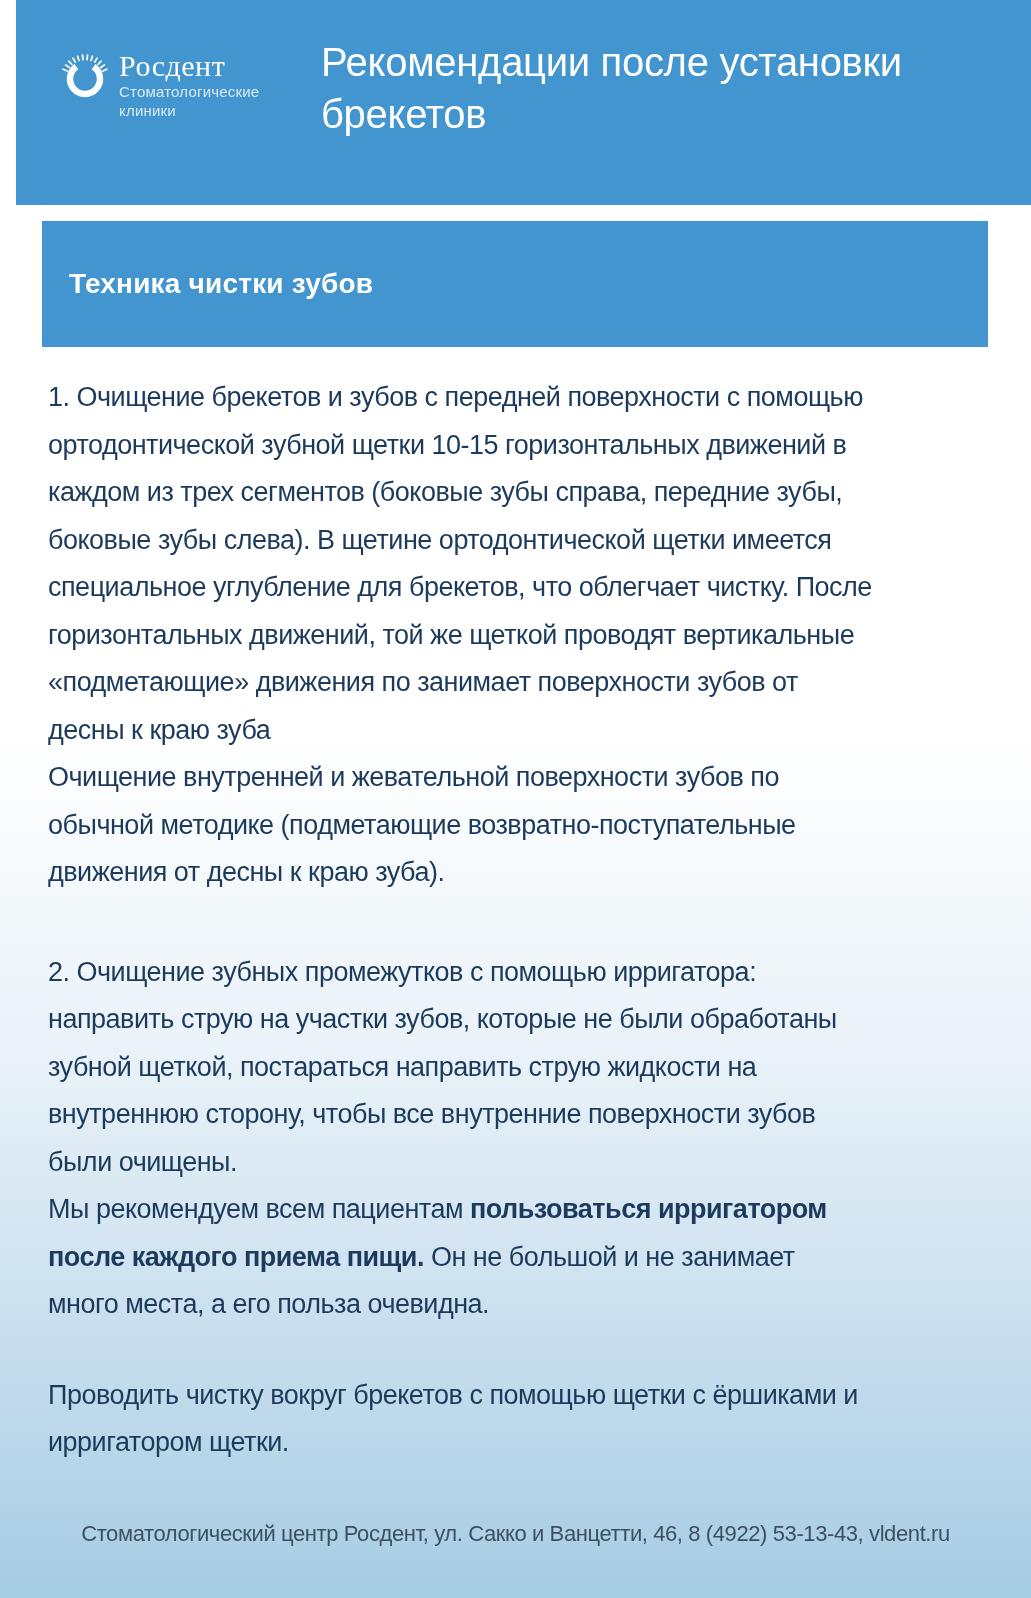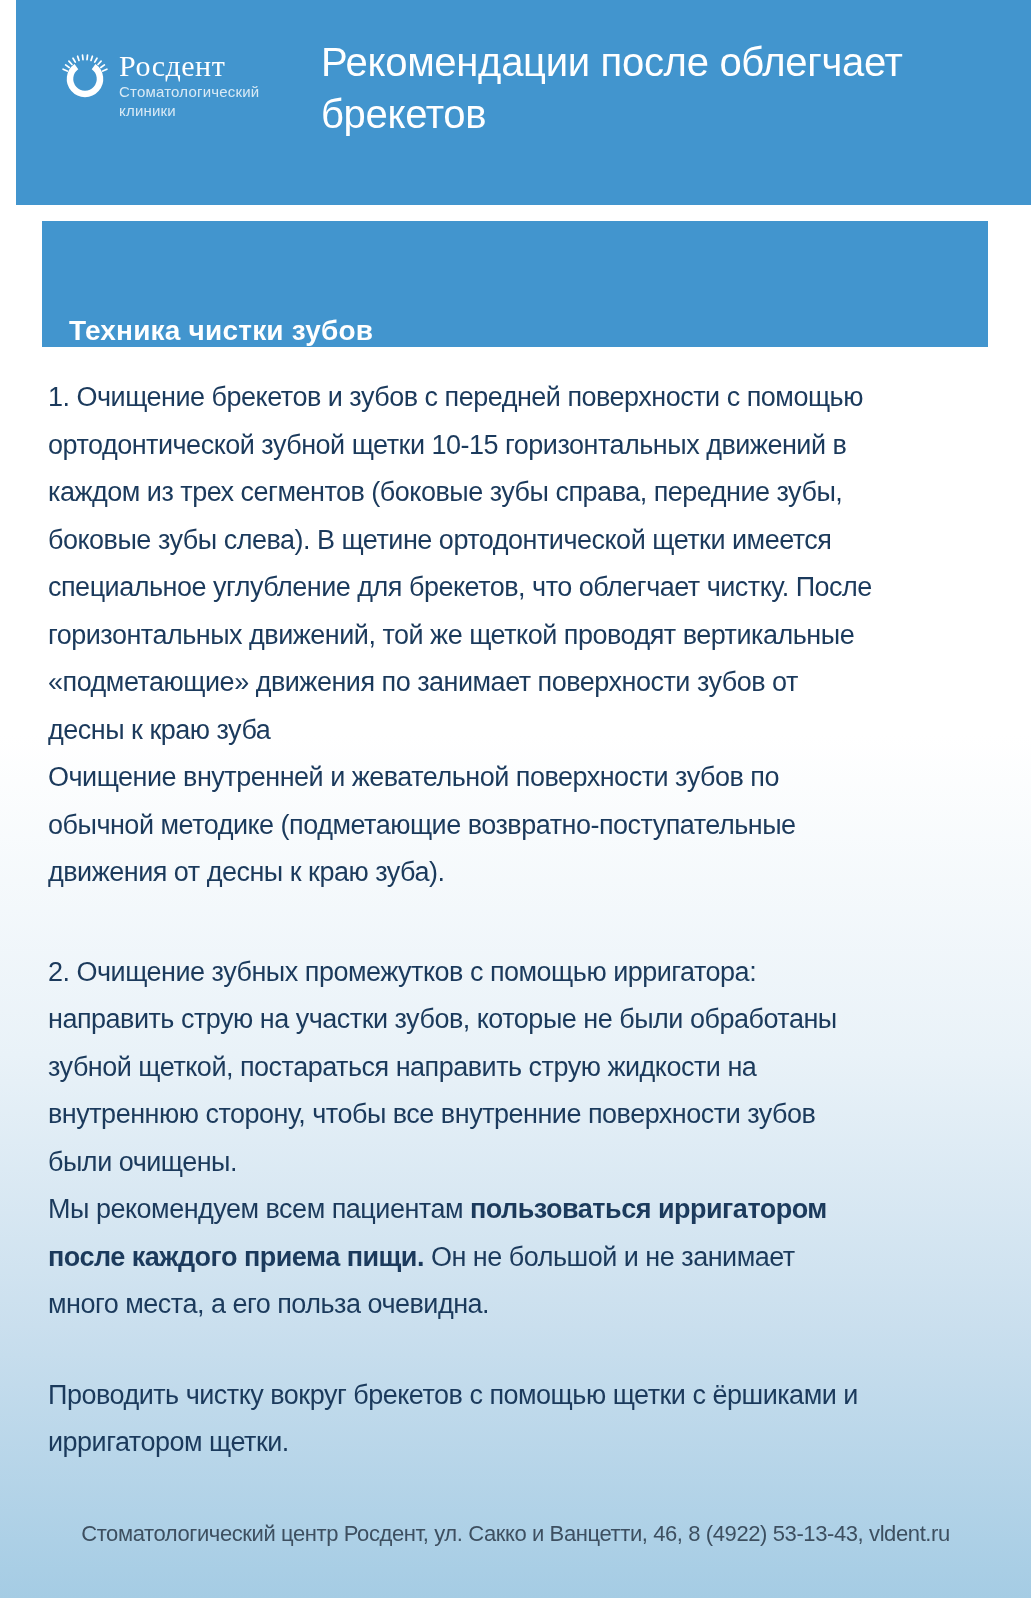--- a/index.html
+++ b/index.html
@@ -61,21 +61,21 @@
 
   
   .section-bar {
     position: absolute;
     top: 221px;
     left: 42px;
     width: 946px;
     height: 126px;
     background: #4295ce;
     display: flex;
-    align-items: flex-end;
+    align-items: center;
     box-sizing: border-box;
     padding-left: 27px;
   }
   .section-title {
     margin: 0;
     color: #ffffff;
     font-size: 28px;
     font-weight: 700;
     letter-spacing: 0.2px;
   }
@@ -134,26 +134,26 @@
               <line x1="34.7" y1="14.1" x2="37.0" y2="10.2"></line>
               <line x1="38.0" y1="16.5" x2="41.1" y2="13.2"></line>
               <line x1="40.8" y1="19.5" x2="44.4" y2="16.9"></line>
               <line x1="42.8" y1="23.1" x2="46.9" y2="21.2"></line>
             </g>
           </g>
         </svg>
       </span>
       <div class="logo-text">
         <div class="logo-name">Росдент</div>
-        <div class="logo-sub">Стоматологический</div>
+        <div class="logo-sub">Стоматологические</div>
         <div class="logo-sub">клиники</div>
       </div>
     </div>
     <h1 class="page-title">
-      <span class="title-line">Рекомендации после облегчает</span>
+      <span class="title-line">Рекомендации после установки</span>
       <span class="title-line">брекетов</span>
     </h1>
   </header>
 
   <section class="section-bar">
     <h2 class="section-title">Техника чистки зубов</h2>
   </section>
 
   <main class="content">
     <div class="paragraph paragraph-1">

